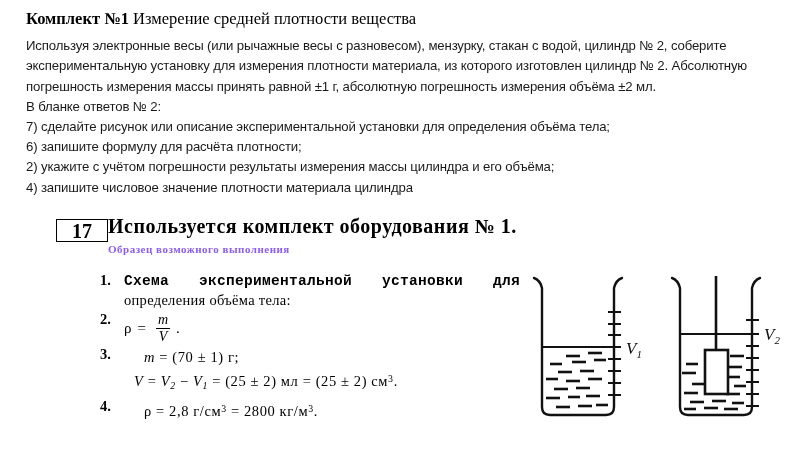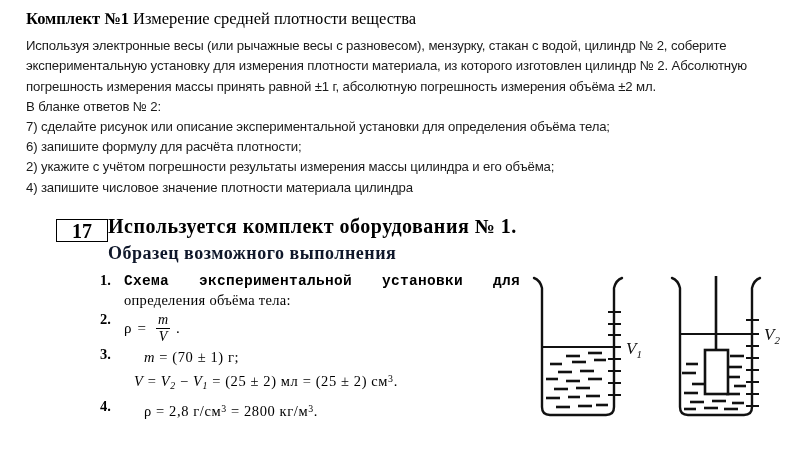--- a/index.html
+++ b/index.html
@@ -87,23 +87,23 @@
     font-size: 20px;
     letter-spacing: 0.5px;
     color: #000000;
   }
   .sample-sub {
     position: absolute;
     left: 108px;
     top: 33px;
     font-family: "Liberation Serif", serif;
     font-weight: bold;
-    font-size: 18px;
+    font-size: 11px;
     letter-spacing: 0.5px;
-    color: #0f172a;
+    color: #8b5cf6;
   }
 
   
   .steps {
     position: absolute;
     left: 100px;
     top: 62px;
     width: 420px;
     font-family: "Liberation Serif", serif;
     font-size: 14.5px;

